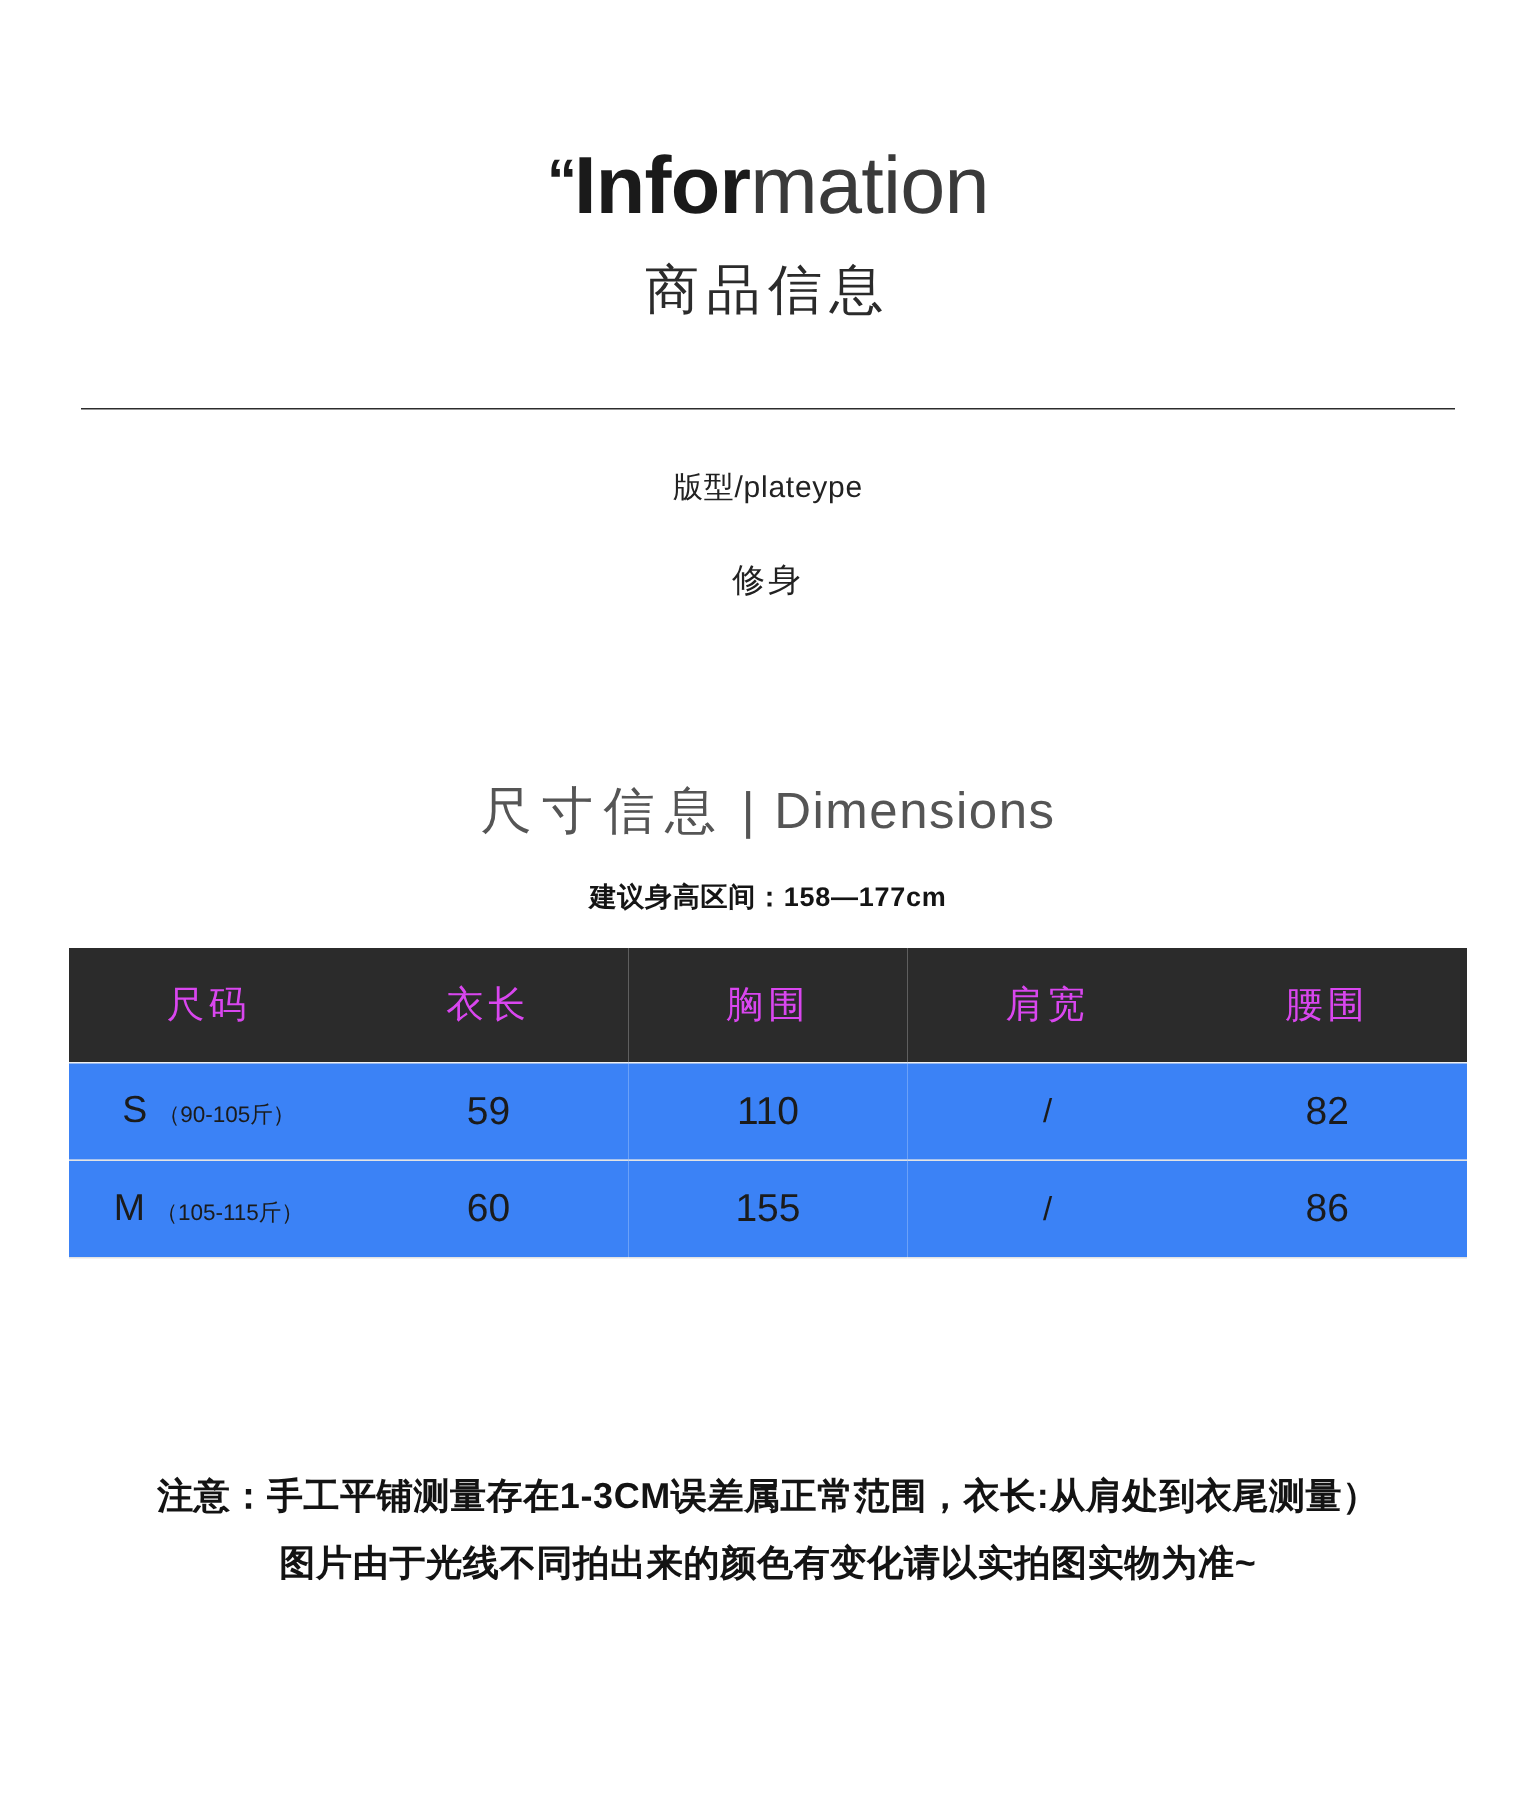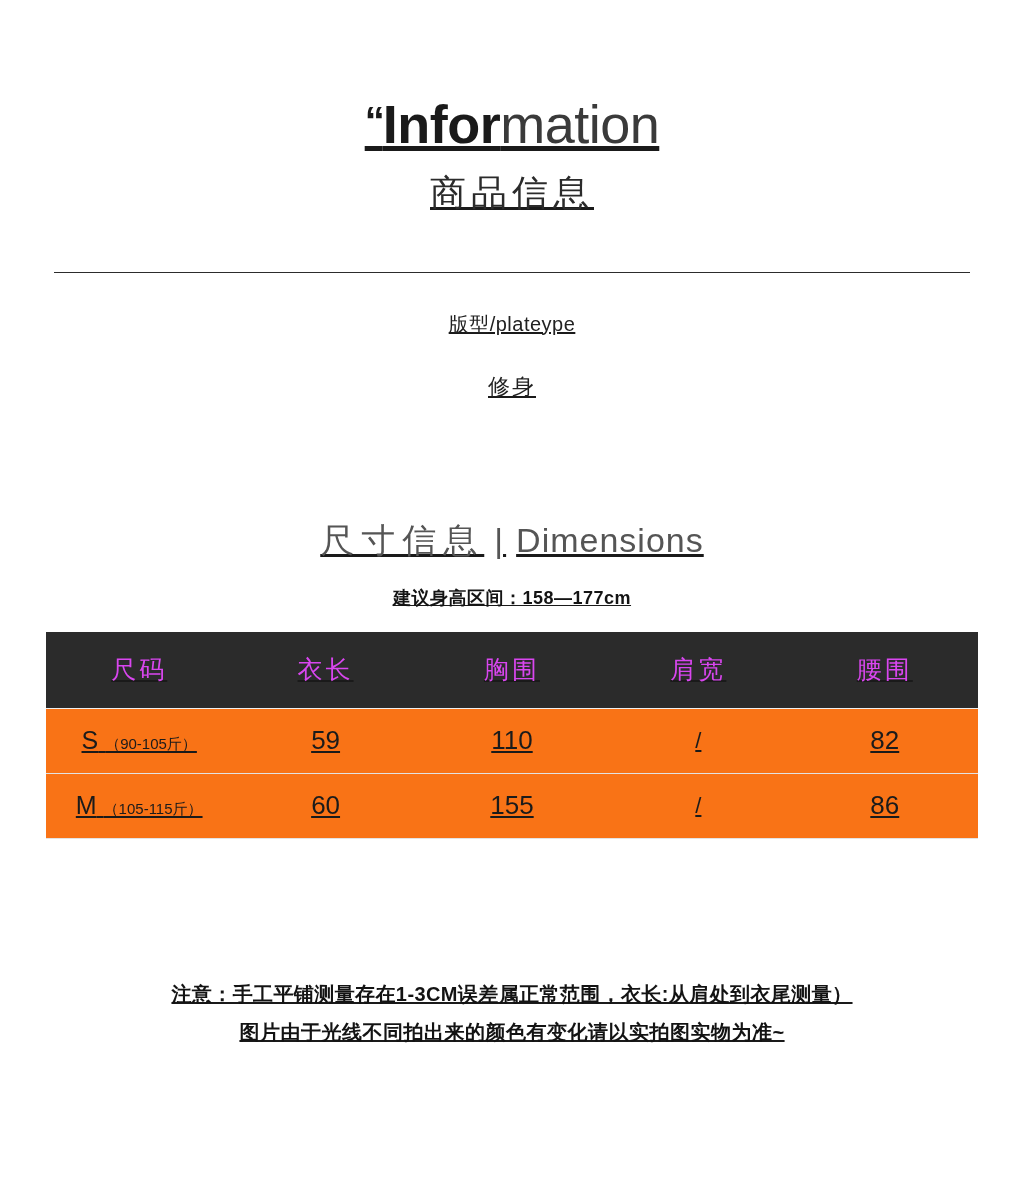--- a/index.html
+++ b/index.html
@@ -13,21 +13,20 @@
     font-family: "Liberation Sans", sans-serif;
     color: #1a1a1a;
     position: relative;
     overflow: hidden;
   }
 
   .page {
     width: 1024px;
     height: 1195px;
     position: relative;
-    text-decoration: underline;
   }
 
   
   .header {
     text-align: center;
     padding-top: 96px;
   }
   .title-en {
     font-size: 54px;
     line-height: 1.05;
@@ -131,21 +130,21 @@
     font-weight: normal;
     height: 74px;
     letter-spacing: 3px;
   }
   table.size tbody td {
     height: 62px;
     text-align: center;
     font-size: 26px;
     color: #1b1b1b;
     border-bottom: 1px solid #e3e3e3;
-    background: #f97316;
+    background: #3b82f6;
   }
   table.size tbody tr:first-child td {
     border-top: 1px solid #efefef;
   }
   table.size tbody td.sizecell {
     font-size: 25px;
   }
   table.size tbody td.sizecell .weight {
     font-size: 15px;
     letter-spacing: 0px;
@@ -154,21 +153,21 @@
     font-size: 22px;
   }
 
   
   .notes {
     margin-top: 136px;
     text-align: center;
     color: #131313;
   }
   .notes .line {
-    font-size: 20px;
+    font-size: 24px;
     font-weight: bold;
     letter-spacing: 0.5px;
     line-height: 1.9;
   }
   .notes .line.l1 { letter-spacing: 0.4px; }
 </style>
 </head>
 <body>
 
 <div class="page">

